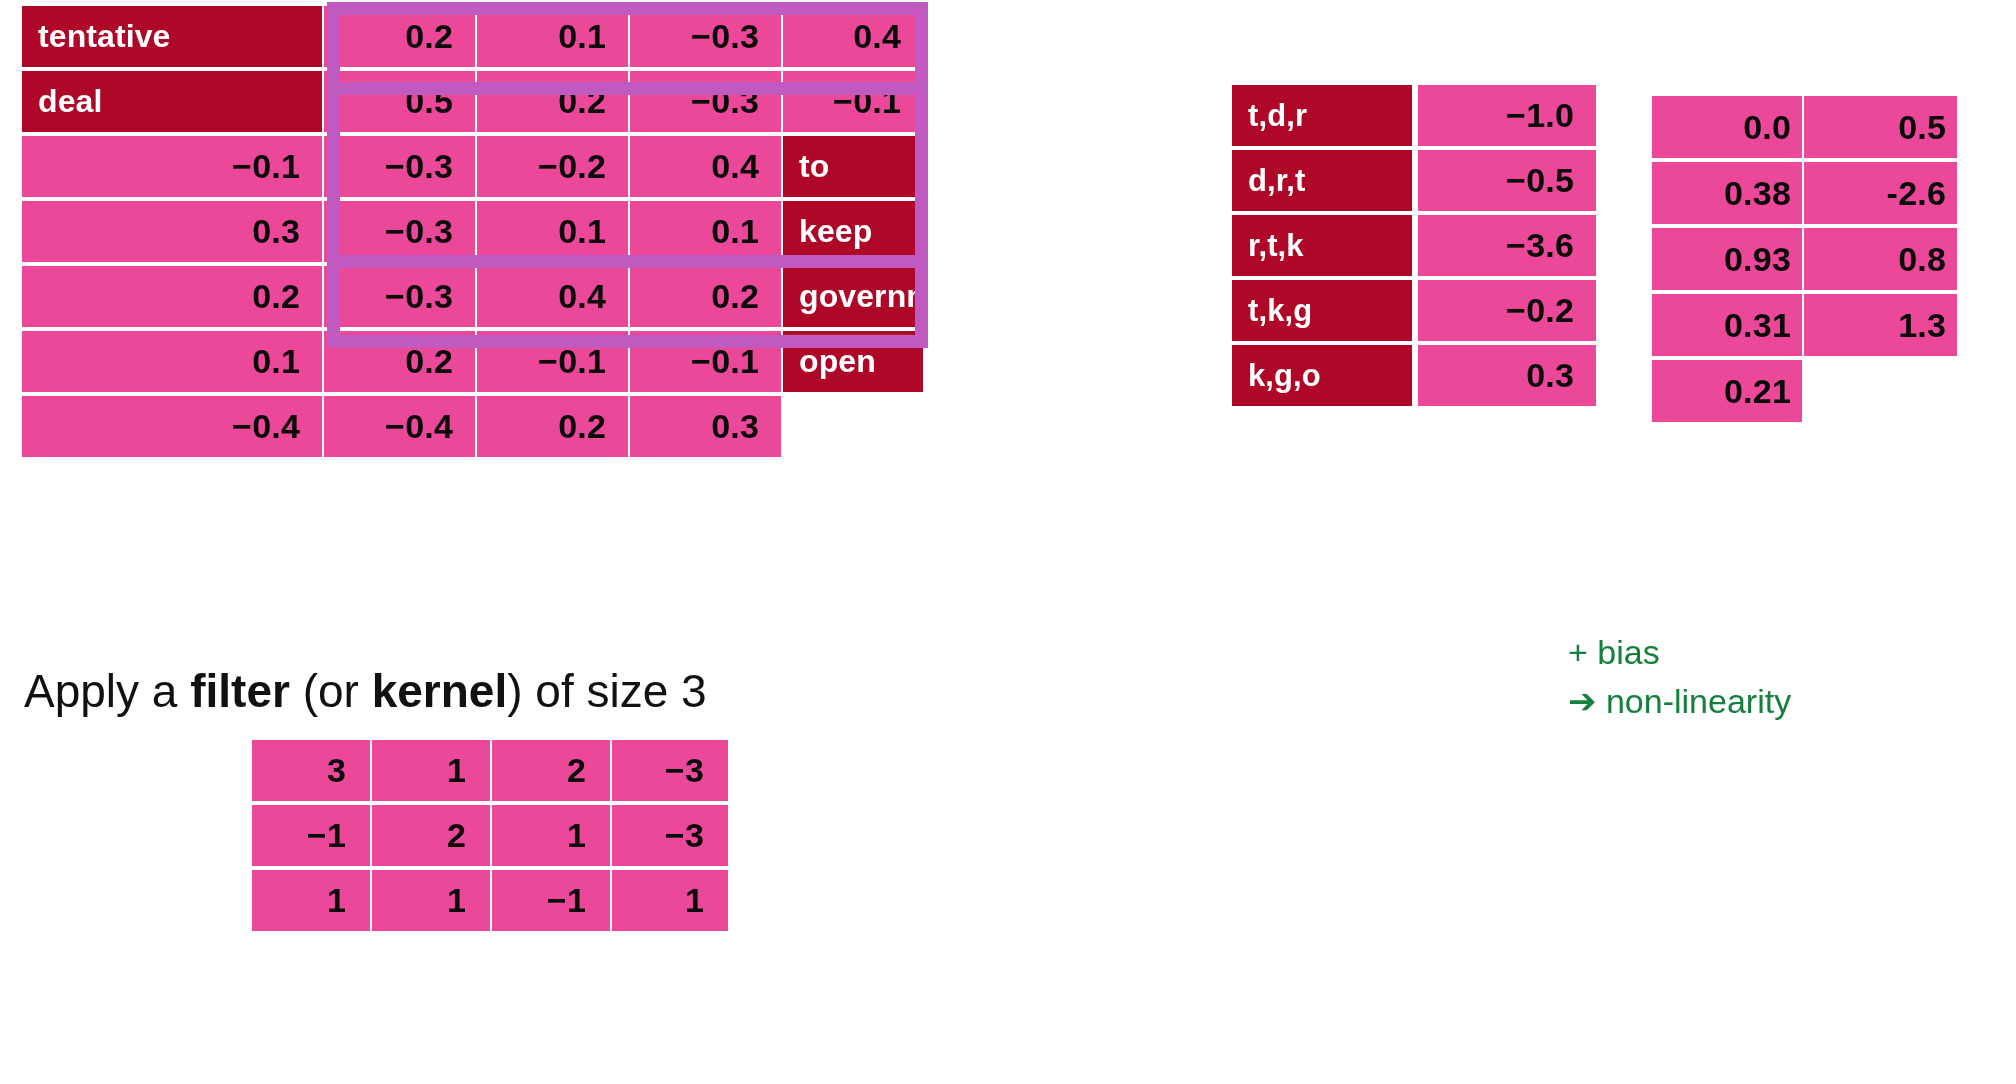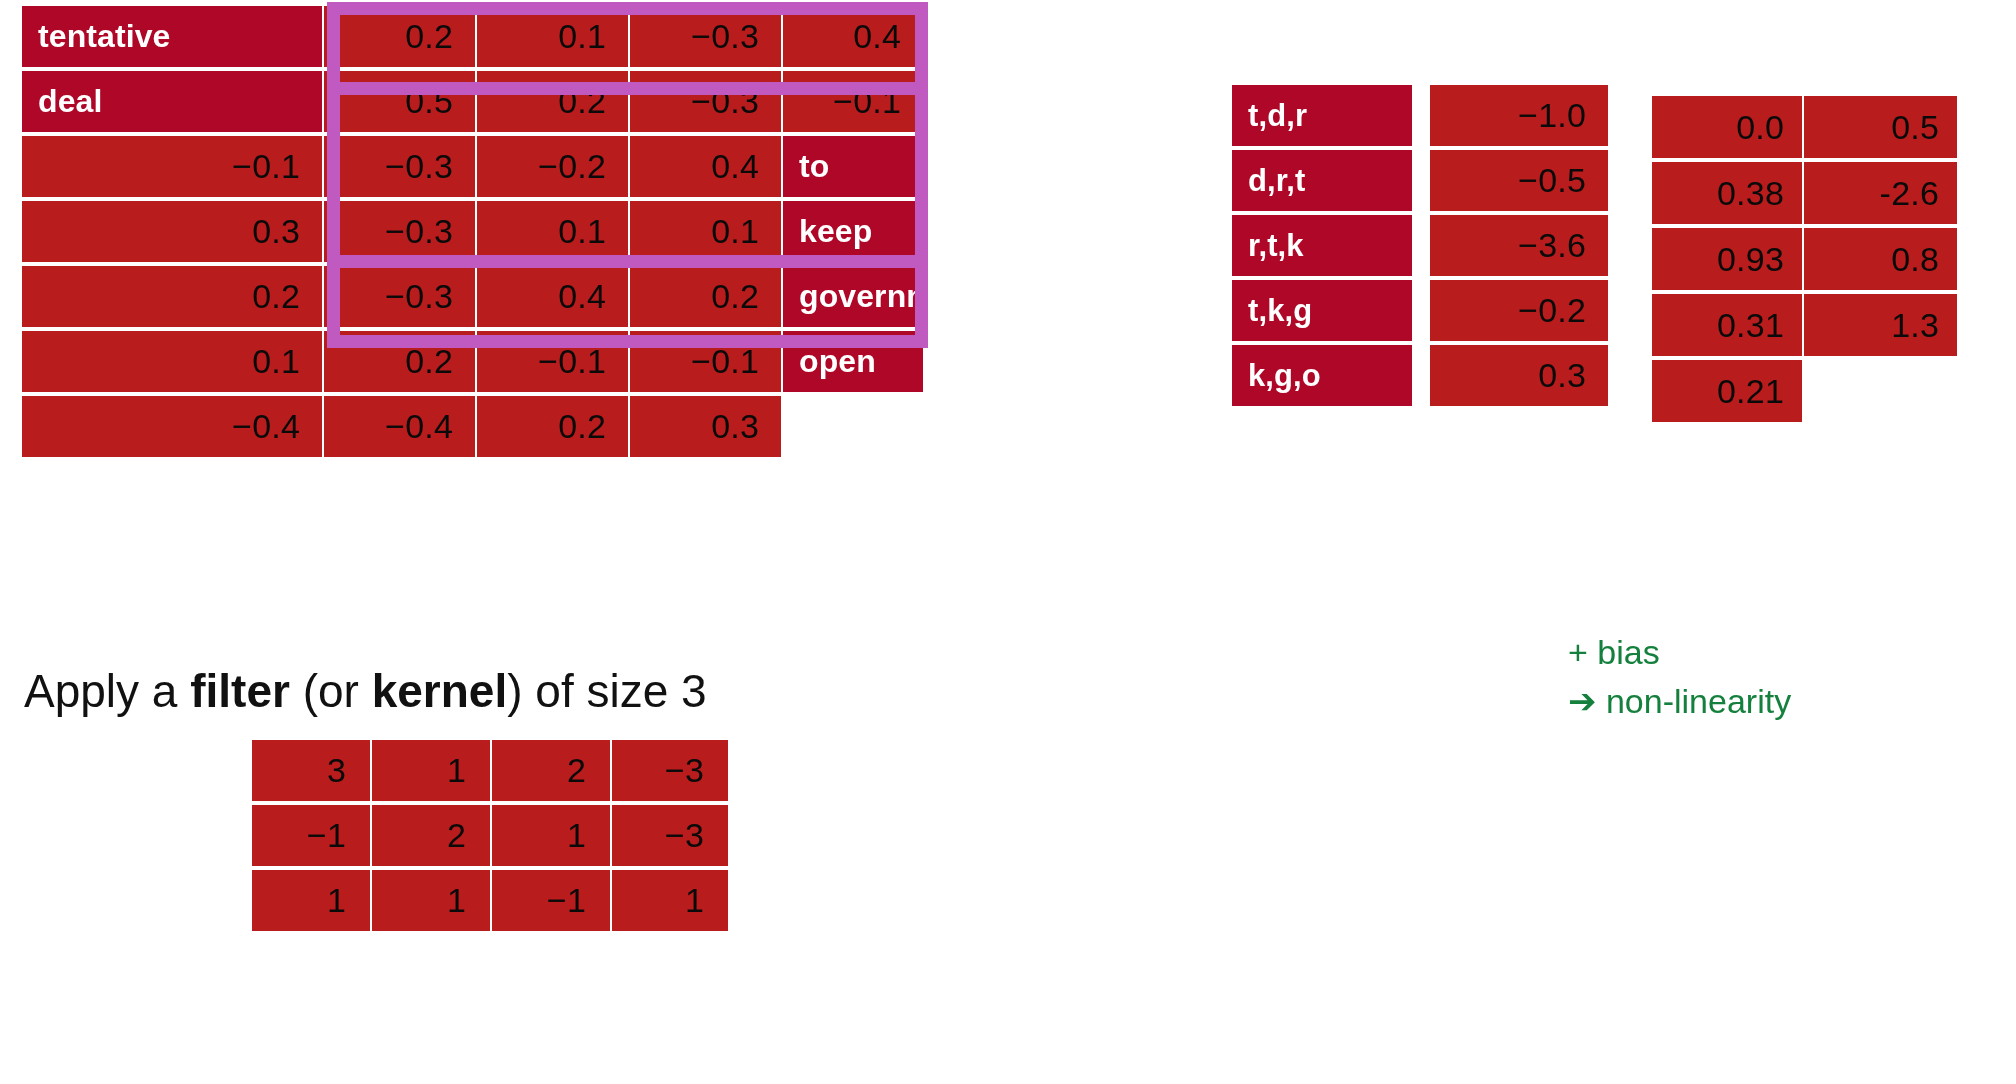--- a/index.html
+++ b/index.html
@@ -9,24 +9,24 @@
     background:#ffffff;
     font-family:"Liberation Sans","DejaVu Sans",sans-serif;
     position:relative;
     overflow:hidden;
     color:#111;
   }
   .slide{position:absolute;inset:0;}
 
   
   .cell{
-    background:#b91c1c;
+    background:#ec4899;
     color:#0a0a0a;
     font-size:34px;
-    font-weight:400;
+    font-weight:700;
     display:flex;
     align-items:center;
     justify-content:flex-end;
     padding-right:22px;
     box-sizing:border-box;
     letter-spacing:.2px;
   }
   .lbl{
     background:#ae0728;
     color:#ffffff;
@@ -83,35 +83,35 @@
   }
   #kernel-table .cell{font-size:34px;padding-right:24px;}
 
   
   #conv-output-table{
     position:absolute;
     left:1232px; top:85px;
     display:grid;
     grid-template-columns:180px 178px;
     grid-auto-rows:61px;
-    gap:4px 18px;
+    gap:4px 6px;
   }
   #conv-output-table .lbl{font-size:31px;}
   #conv-output-table .cell{}
 
   
   #activation-table{
     position:absolute;
     left:1652px; top:96px;
     display:grid;
     grid-template-columns:150px 153px;
     grid-auto-rows:62px;
     gap:4px 2px;
   }
-  #activation-table .cell{padding-right:18px;}
+  #activation-table .cell{padding-right:11px;}
 
   
   #annotation{
     position:absolute;
     left:1568px; top:628px;
     font-size:34px;
     line-height:1.45;
     color:#15803d;
   }
   #annotation div{white-space:nowrap;}

